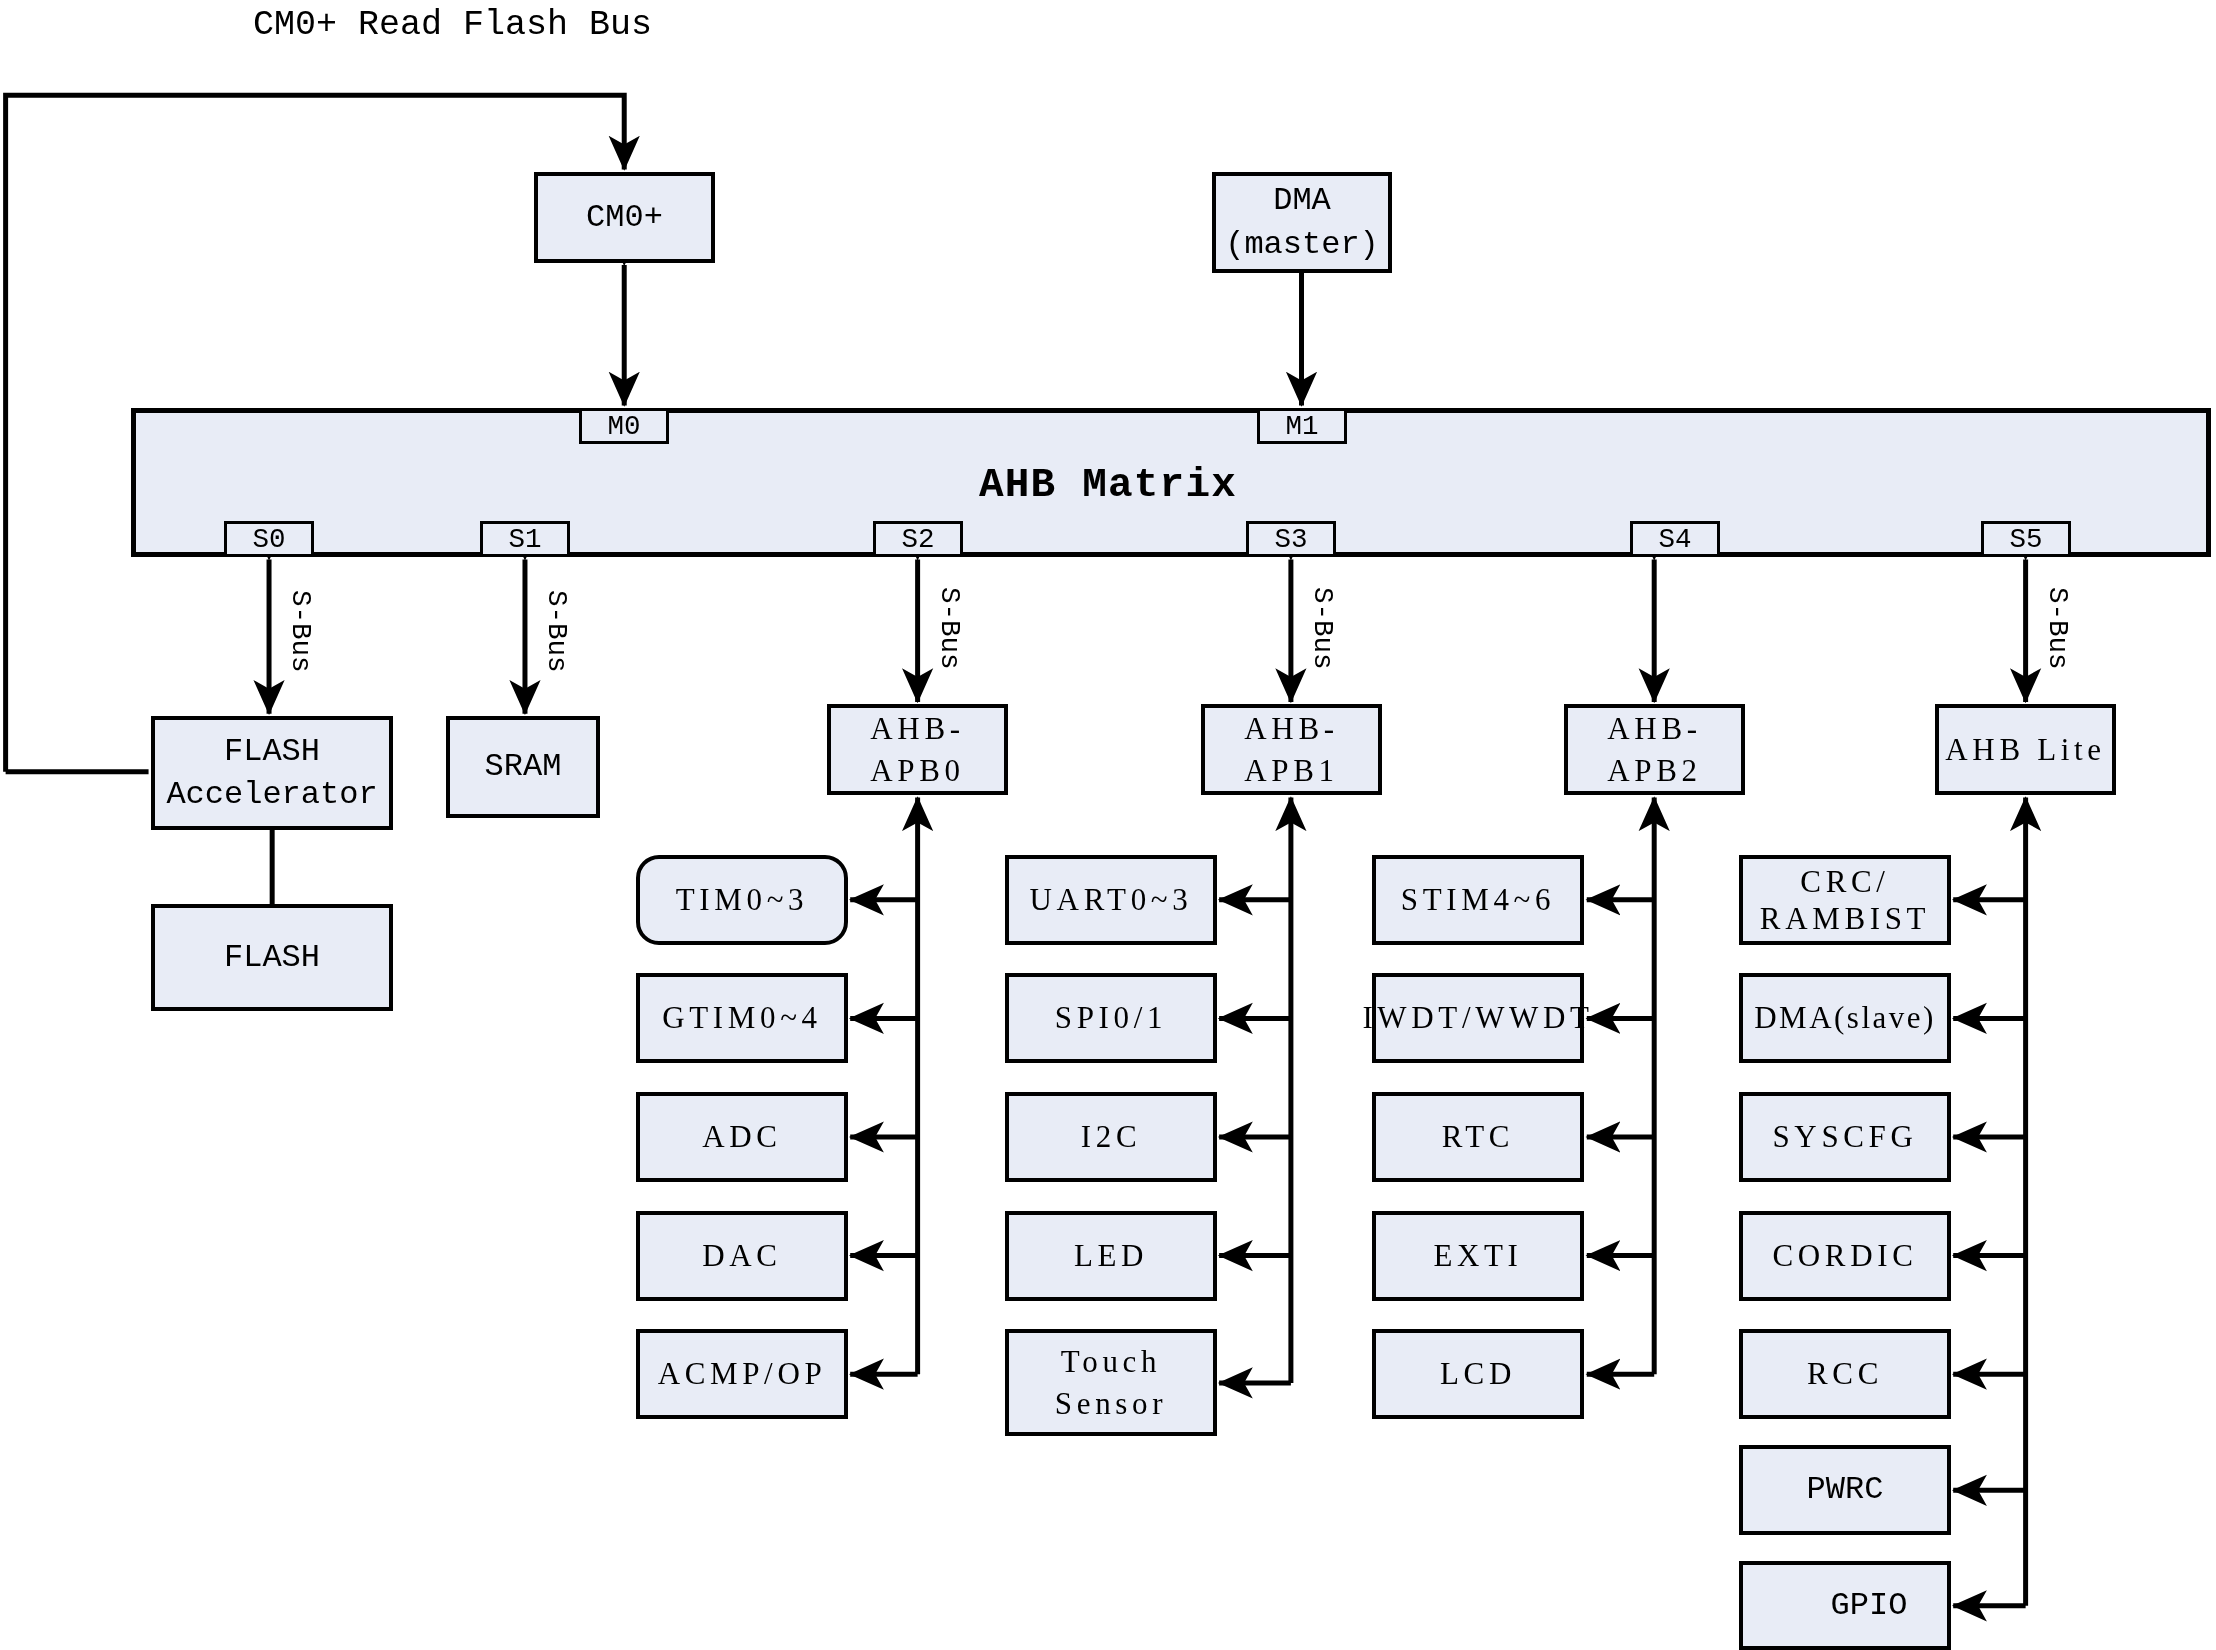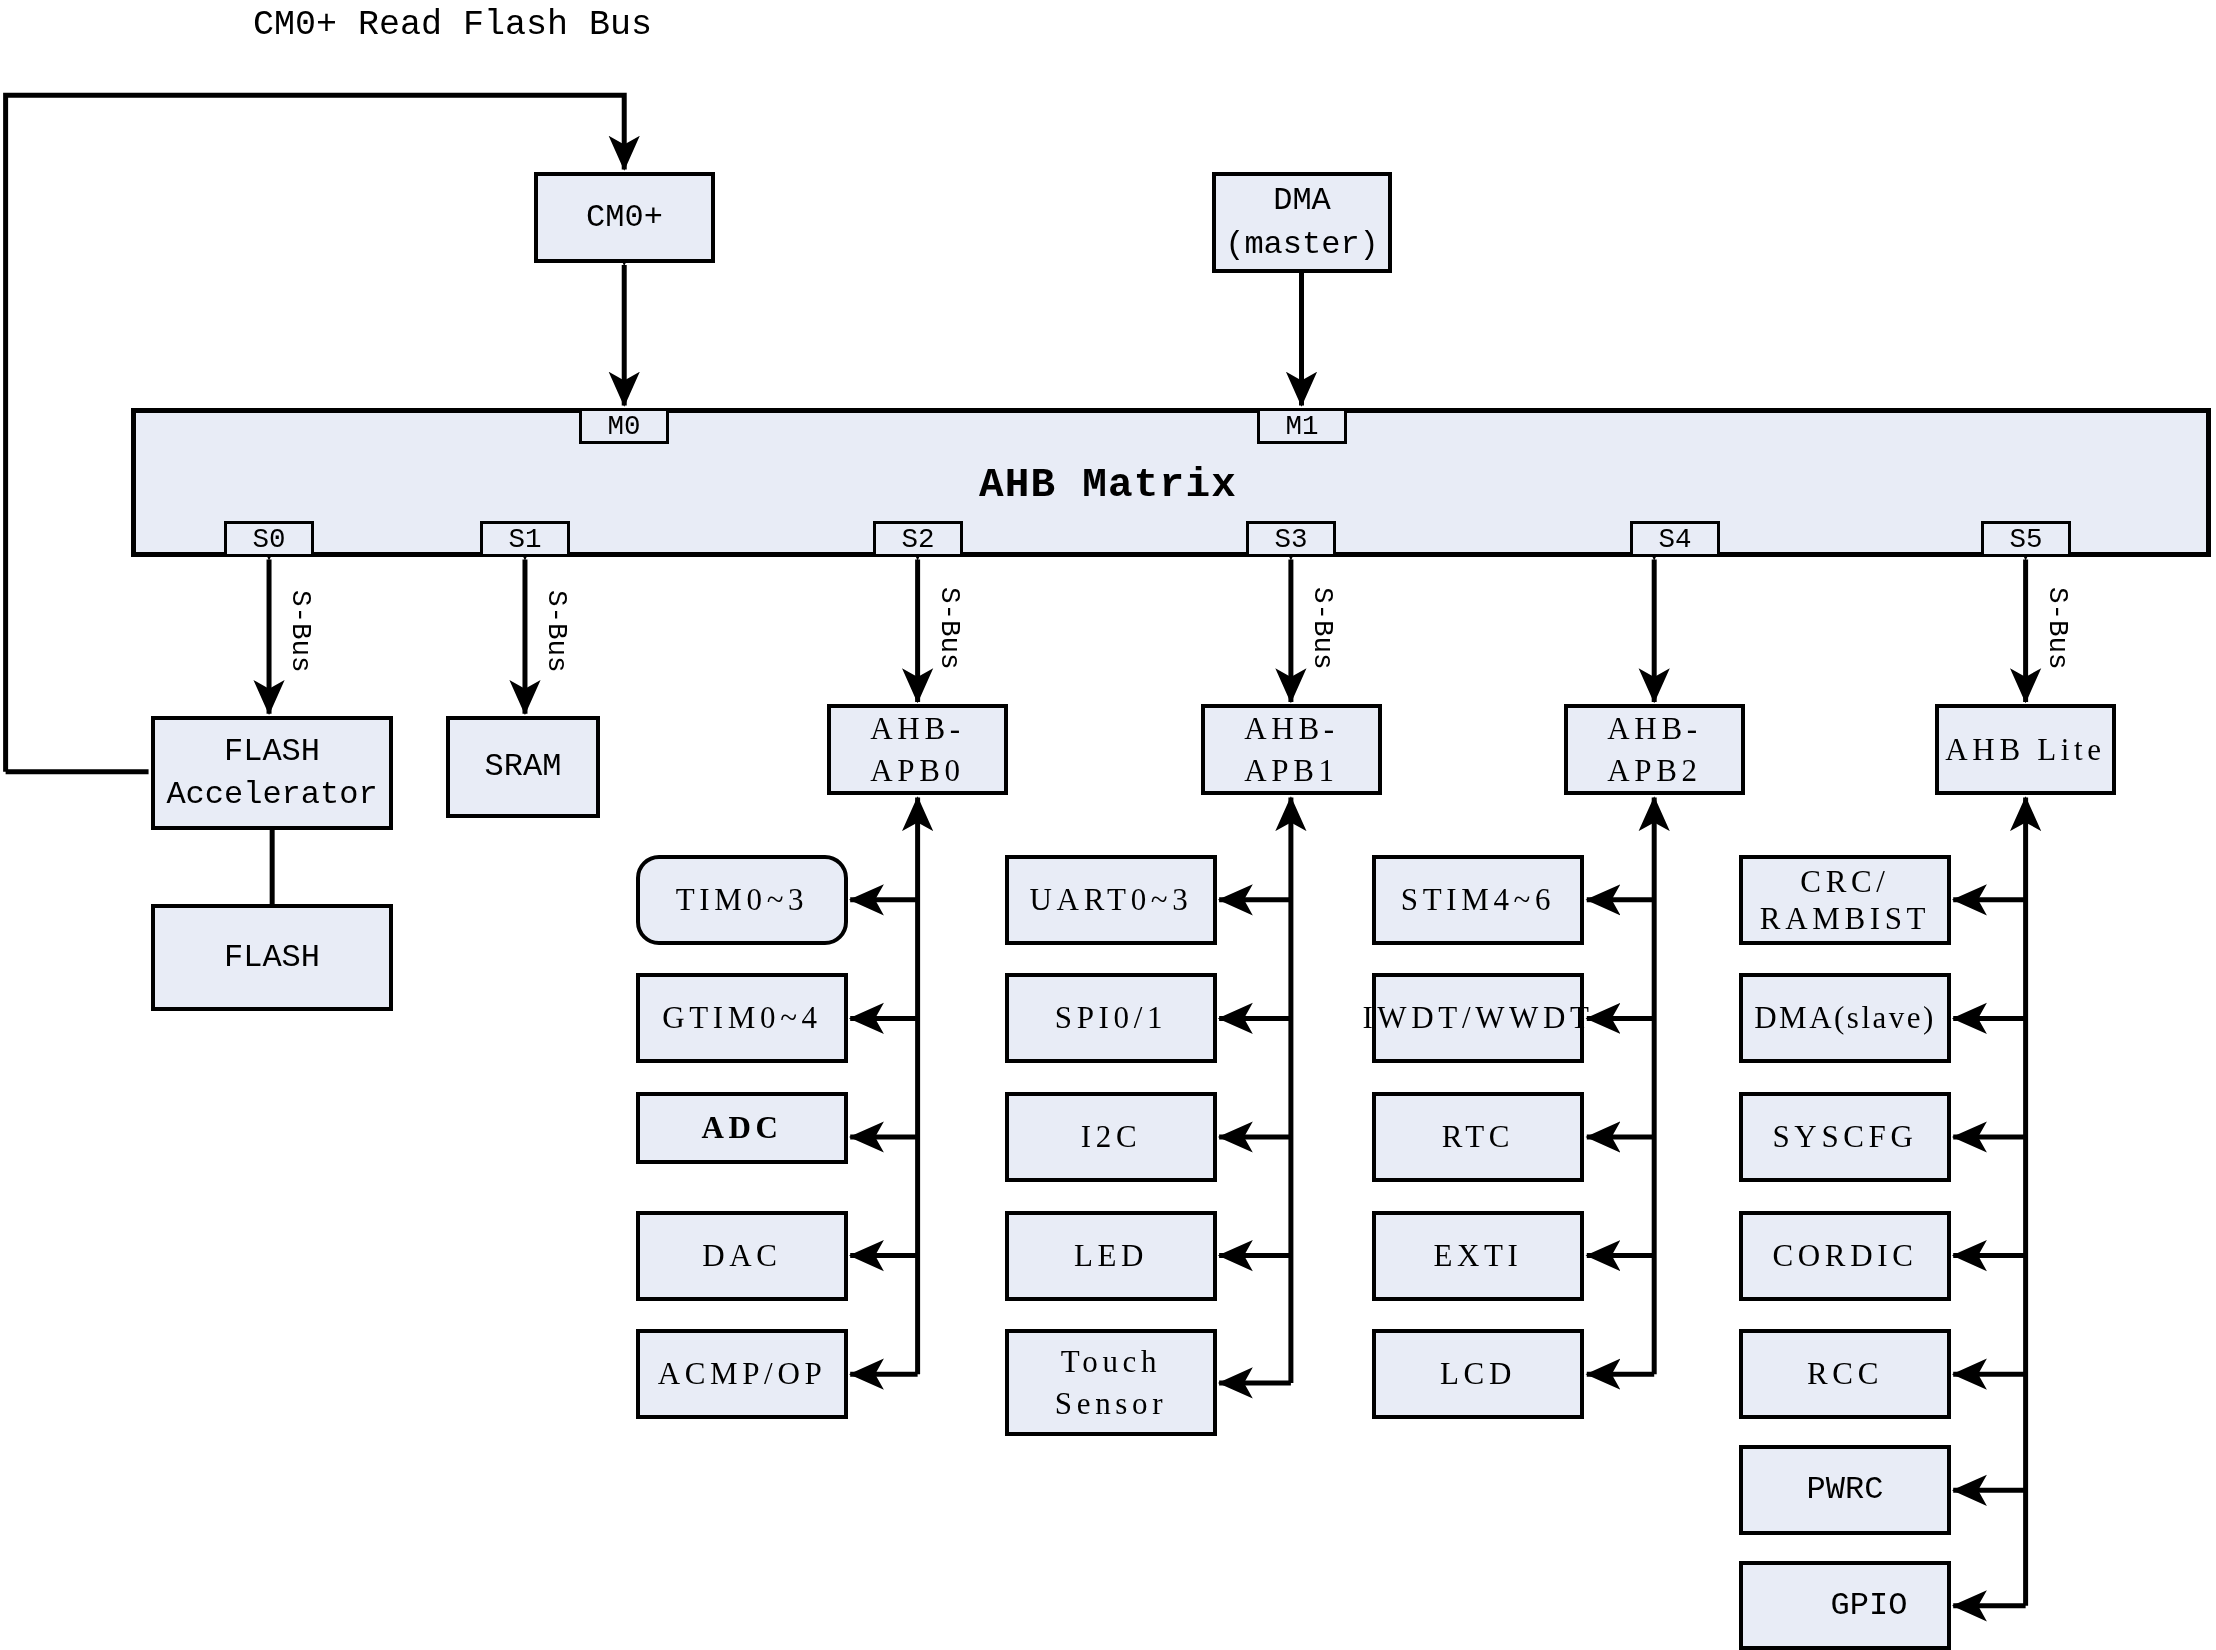--- a/index.html
+++ b/index.html
@@ -122,21 +122,21 @@
 <div class="box" style="left:151px;top:904px;width:242px;height:107px;">FLASH</div>
 <div class="box" style="left:446px;top:716px;width:154px;height:102px;">SRAM</div>
 
 <div class="box serif" style="left:827px;top:704px;width:181px;height:91px;">AHB-APB0</div>
 <div class="box serif" style="left:1201px;top:704px;width:181px;height:91px;">AHB-APB1</div>
 <div class="box serif" style="left:1564px;top:704px;width:181px;height:91px;">AHB-APB2</div>
 <div class="box serif" style="left:1935px;top:704px;width:181px;height:91px;">AHB Lite</div>
 
 <div class="box serif" style="left:636px;top:855px;width:212px;height:90px;border-radius:23px;">TIM0~3</div>
 <div class="box serif" style="left:636px;top:973px;width:212px;height:90px;">GTIM0~4</div>
-<div class="box serif" style="left:636px;top:1092px;width:212px;height:72px;font-weight:bold;">ADC</div>
+<div class="box serif" style="left:636px;top:1092px;width:212px;height:90px;">ADC</div>
 <div class="box serif" style="left:636px;top:1211px;width:212px;height:90px;">DAC</div>
 <div class="box serif" style="left:636px;top:1329px;width:212px;height:90px;">ACMP/OP</div>
 
 <div class="box serif" style="left:1005px;top:855px;width:212px;height:90px;">UART0~3</div>
 <div class="box serif" style="left:1005px;top:973px;width:212px;height:90px;">SPI0/1</div>
 <div class="box serif" style="left:1005px;top:1092px;width:212px;height:90px;">I2C</div>
 <div class="box serif" style="left:1005px;top:1211px;width:212px;height:90px;">LED</div>
 <div class="box serif" style="left:1005px;top:1329px;width:212px;height:107px;">Touch
 Sensor</div>
 

